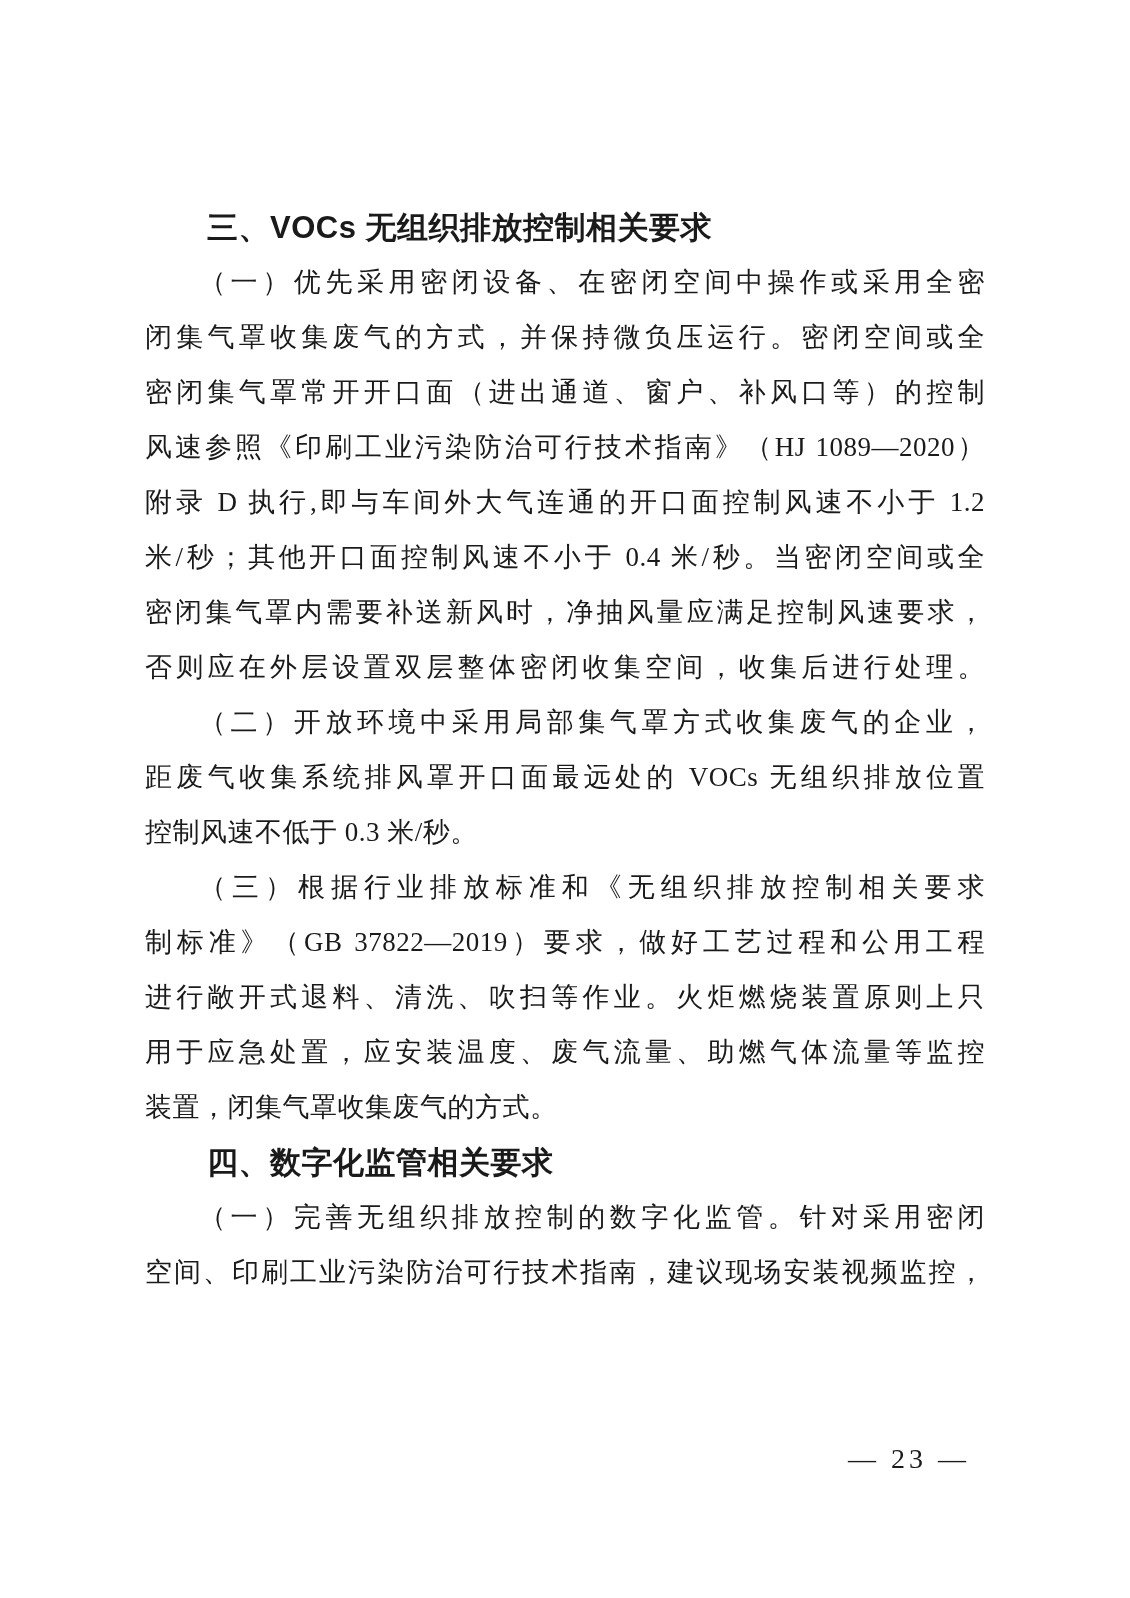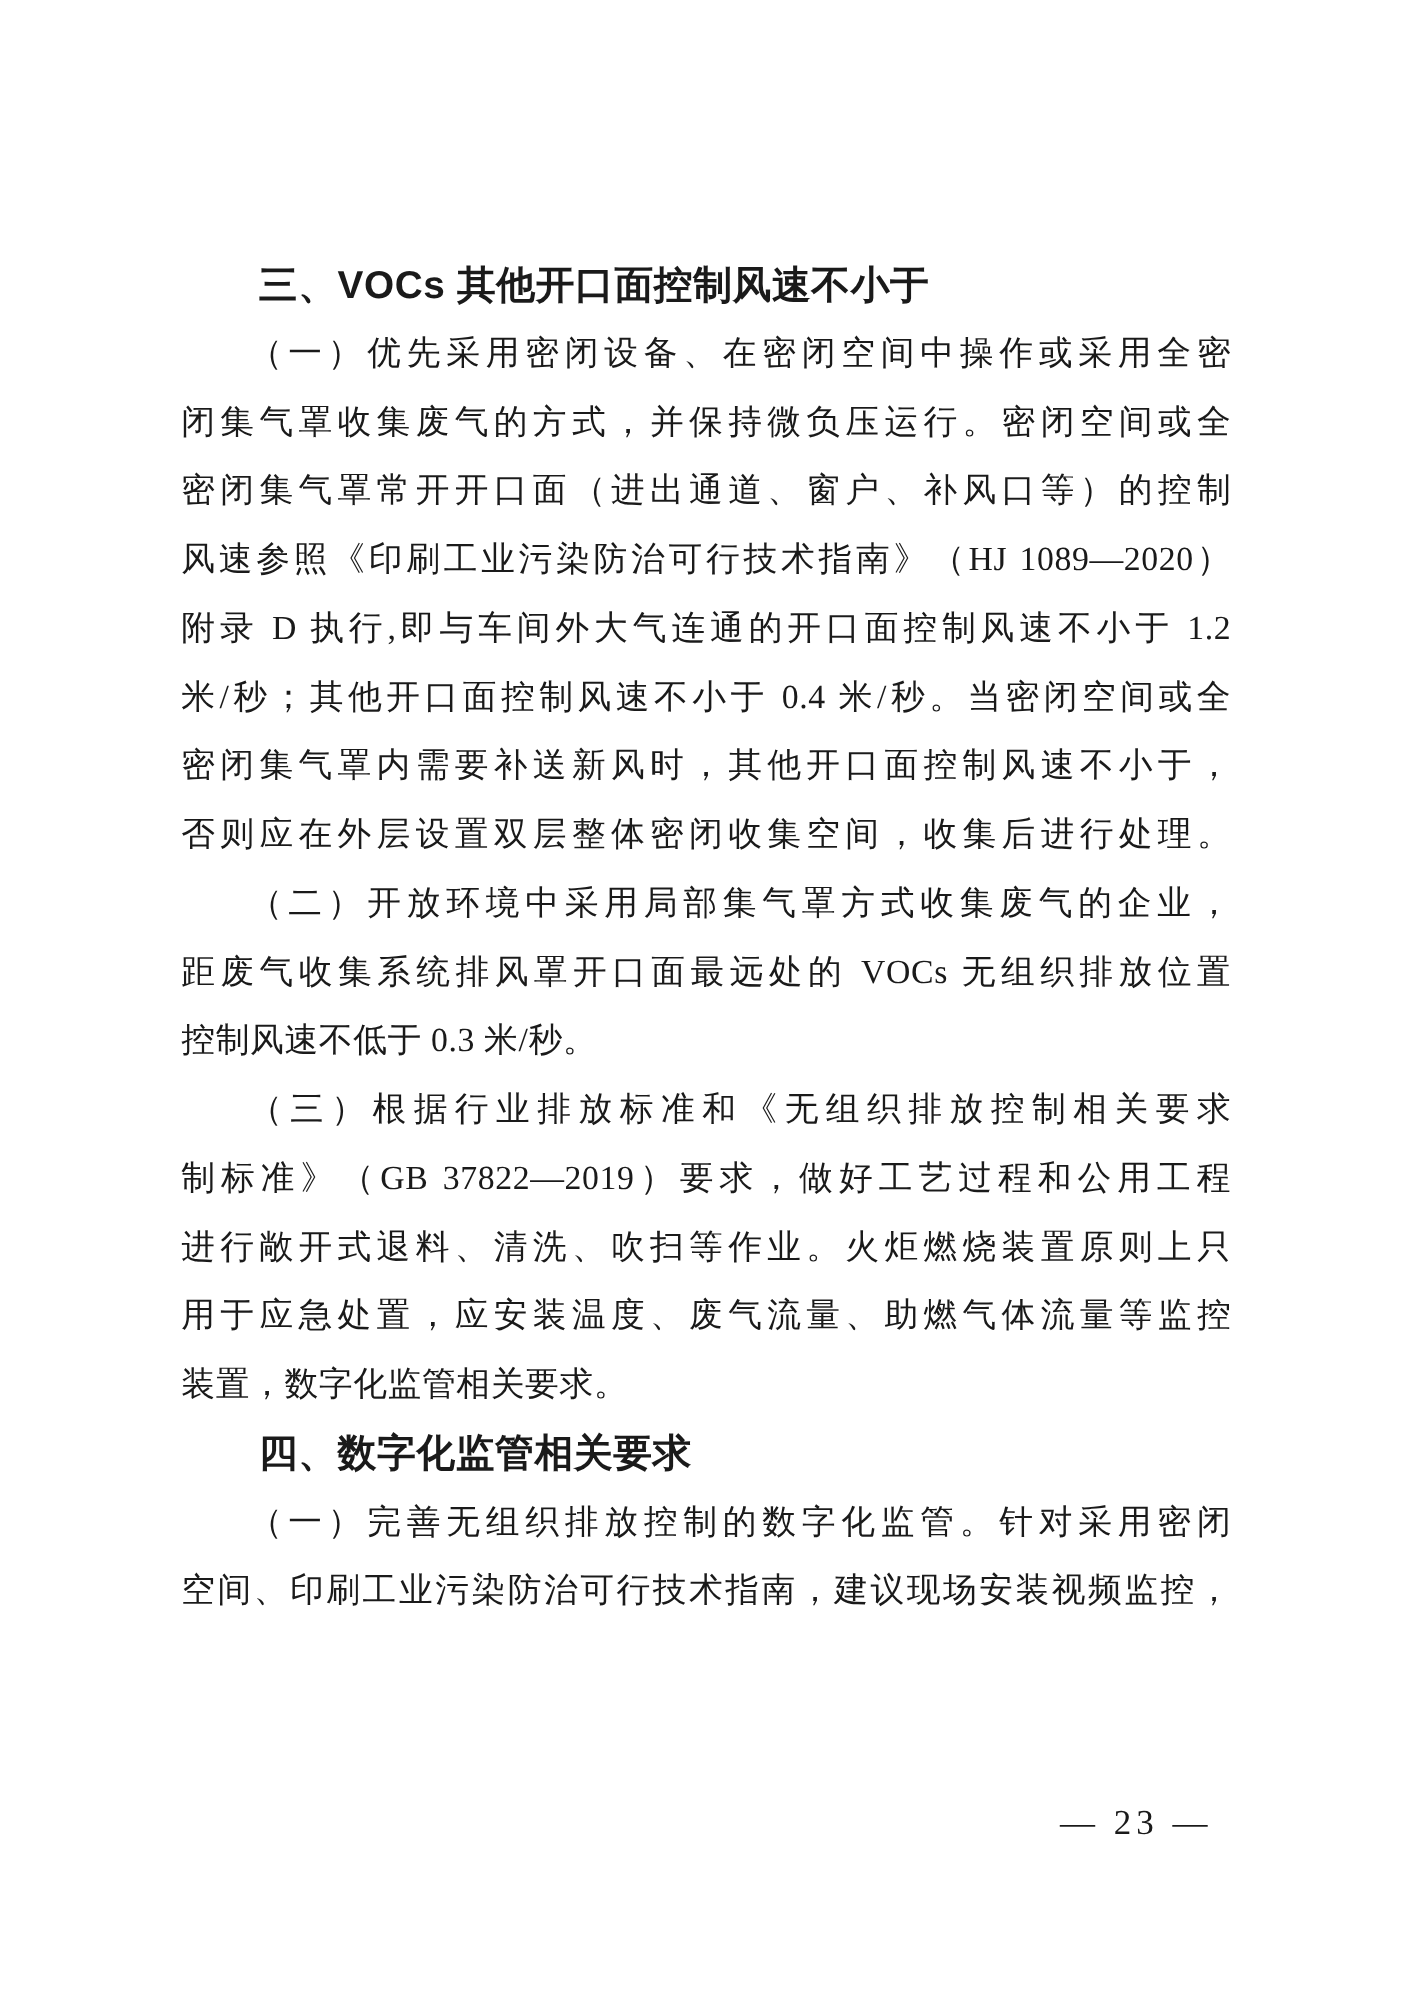--- a/index.html
+++ b/index.html
@@ -59,35 +59,35 @@
     letter-spacing: 4px;
     color: var(--text-color, #1a1a1a);
     white-space: nowrap;
   }
 </style>
 </head>
 <body>
 
 <div class="page" style="--text-color: #1a1a1a; --page-bg: #ffffff;">
   <div class="content">
-      <div class="line h ind">三、VOCs 其他开口面控制风速不小于</div>
+      <div class="line h ind">三、VOCs 无组织排放控制相关要求</div>
       <div class="line b ind j">（一）优先采用密闭设备、在密闭空间中操作或采用全密</div>
       <div class="line b j">闭集气罩收集废气的方式，并保持微负压运行。密闭空间或全</div>
       <div class="line b j">密闭集气罩常开开口面（进出通道、窗户、补风口等）的控制</div>
       <div class="line b j">风速参照《印刷工业污染防治可行技术指南》（HJ 1089—2020）</div>
       <div class="line b j">附录 D 执行,即与车间外大气连通的开口面控制风速不小于 1.2</div>
       <div class="line b j">米/秒；其他开口面控制风速不小于 0.4 米/秒。当密闭空间或全</div>
-      <div class="line b j">密闭集气罩内需要补送新风时，其他开口面控制风速不小于，</div>
+      <div class="line b j">密闭集气罩内需要补送新风时，净抽风量应满足控制风速要求，</div>
       <div class="line b j">否则应在外层设置双层整体密闭收集空间，收集后进行处理。</div>
       <div class="line b ind j">（二）开放环境中采用局部集气罩方式收集废气的企业，</div>
       <div class="line b j">距废气收集系统排风罩开口面最远处的 VOCs 无组织排放位置</div>
       <div class="line b">控制风速不低于 0.3 米/秒。</div>
       <div class="line b ind j">（三）根据行业排放标准和《无组织排放控制相关要求</div>
       <div class="line b j">制标准》（GB 37822—2019）要求，做好工艺过程和公用工程</div>
       <div class="line b j">进行敞开式退料、清洗、吹扫等作业。火炬燃烧装置原则上只</div>
       <div class="line b j">用于应急处置，应安装温度、废气流量、助燃气体流量等监控</div>
-      <div class="line b">装置，数字化监管相关要求。</div>
+      <div class="line b">装置，闭集气罩收集废气的方式。</div>
       <div class="line h ind">四、数字化监管相关要求</div>
       <div class="line b ind j">（一）完善无组织排放控制的数字化监管。针对采用密闭</div>
       <div class="line b j">空间、印刷工业污染防治可行技术指南，建议现场安装视频监控，</div>
     </div>
   <div class="footer">— 23 —</div>
 </div>
 
 </body></html>

